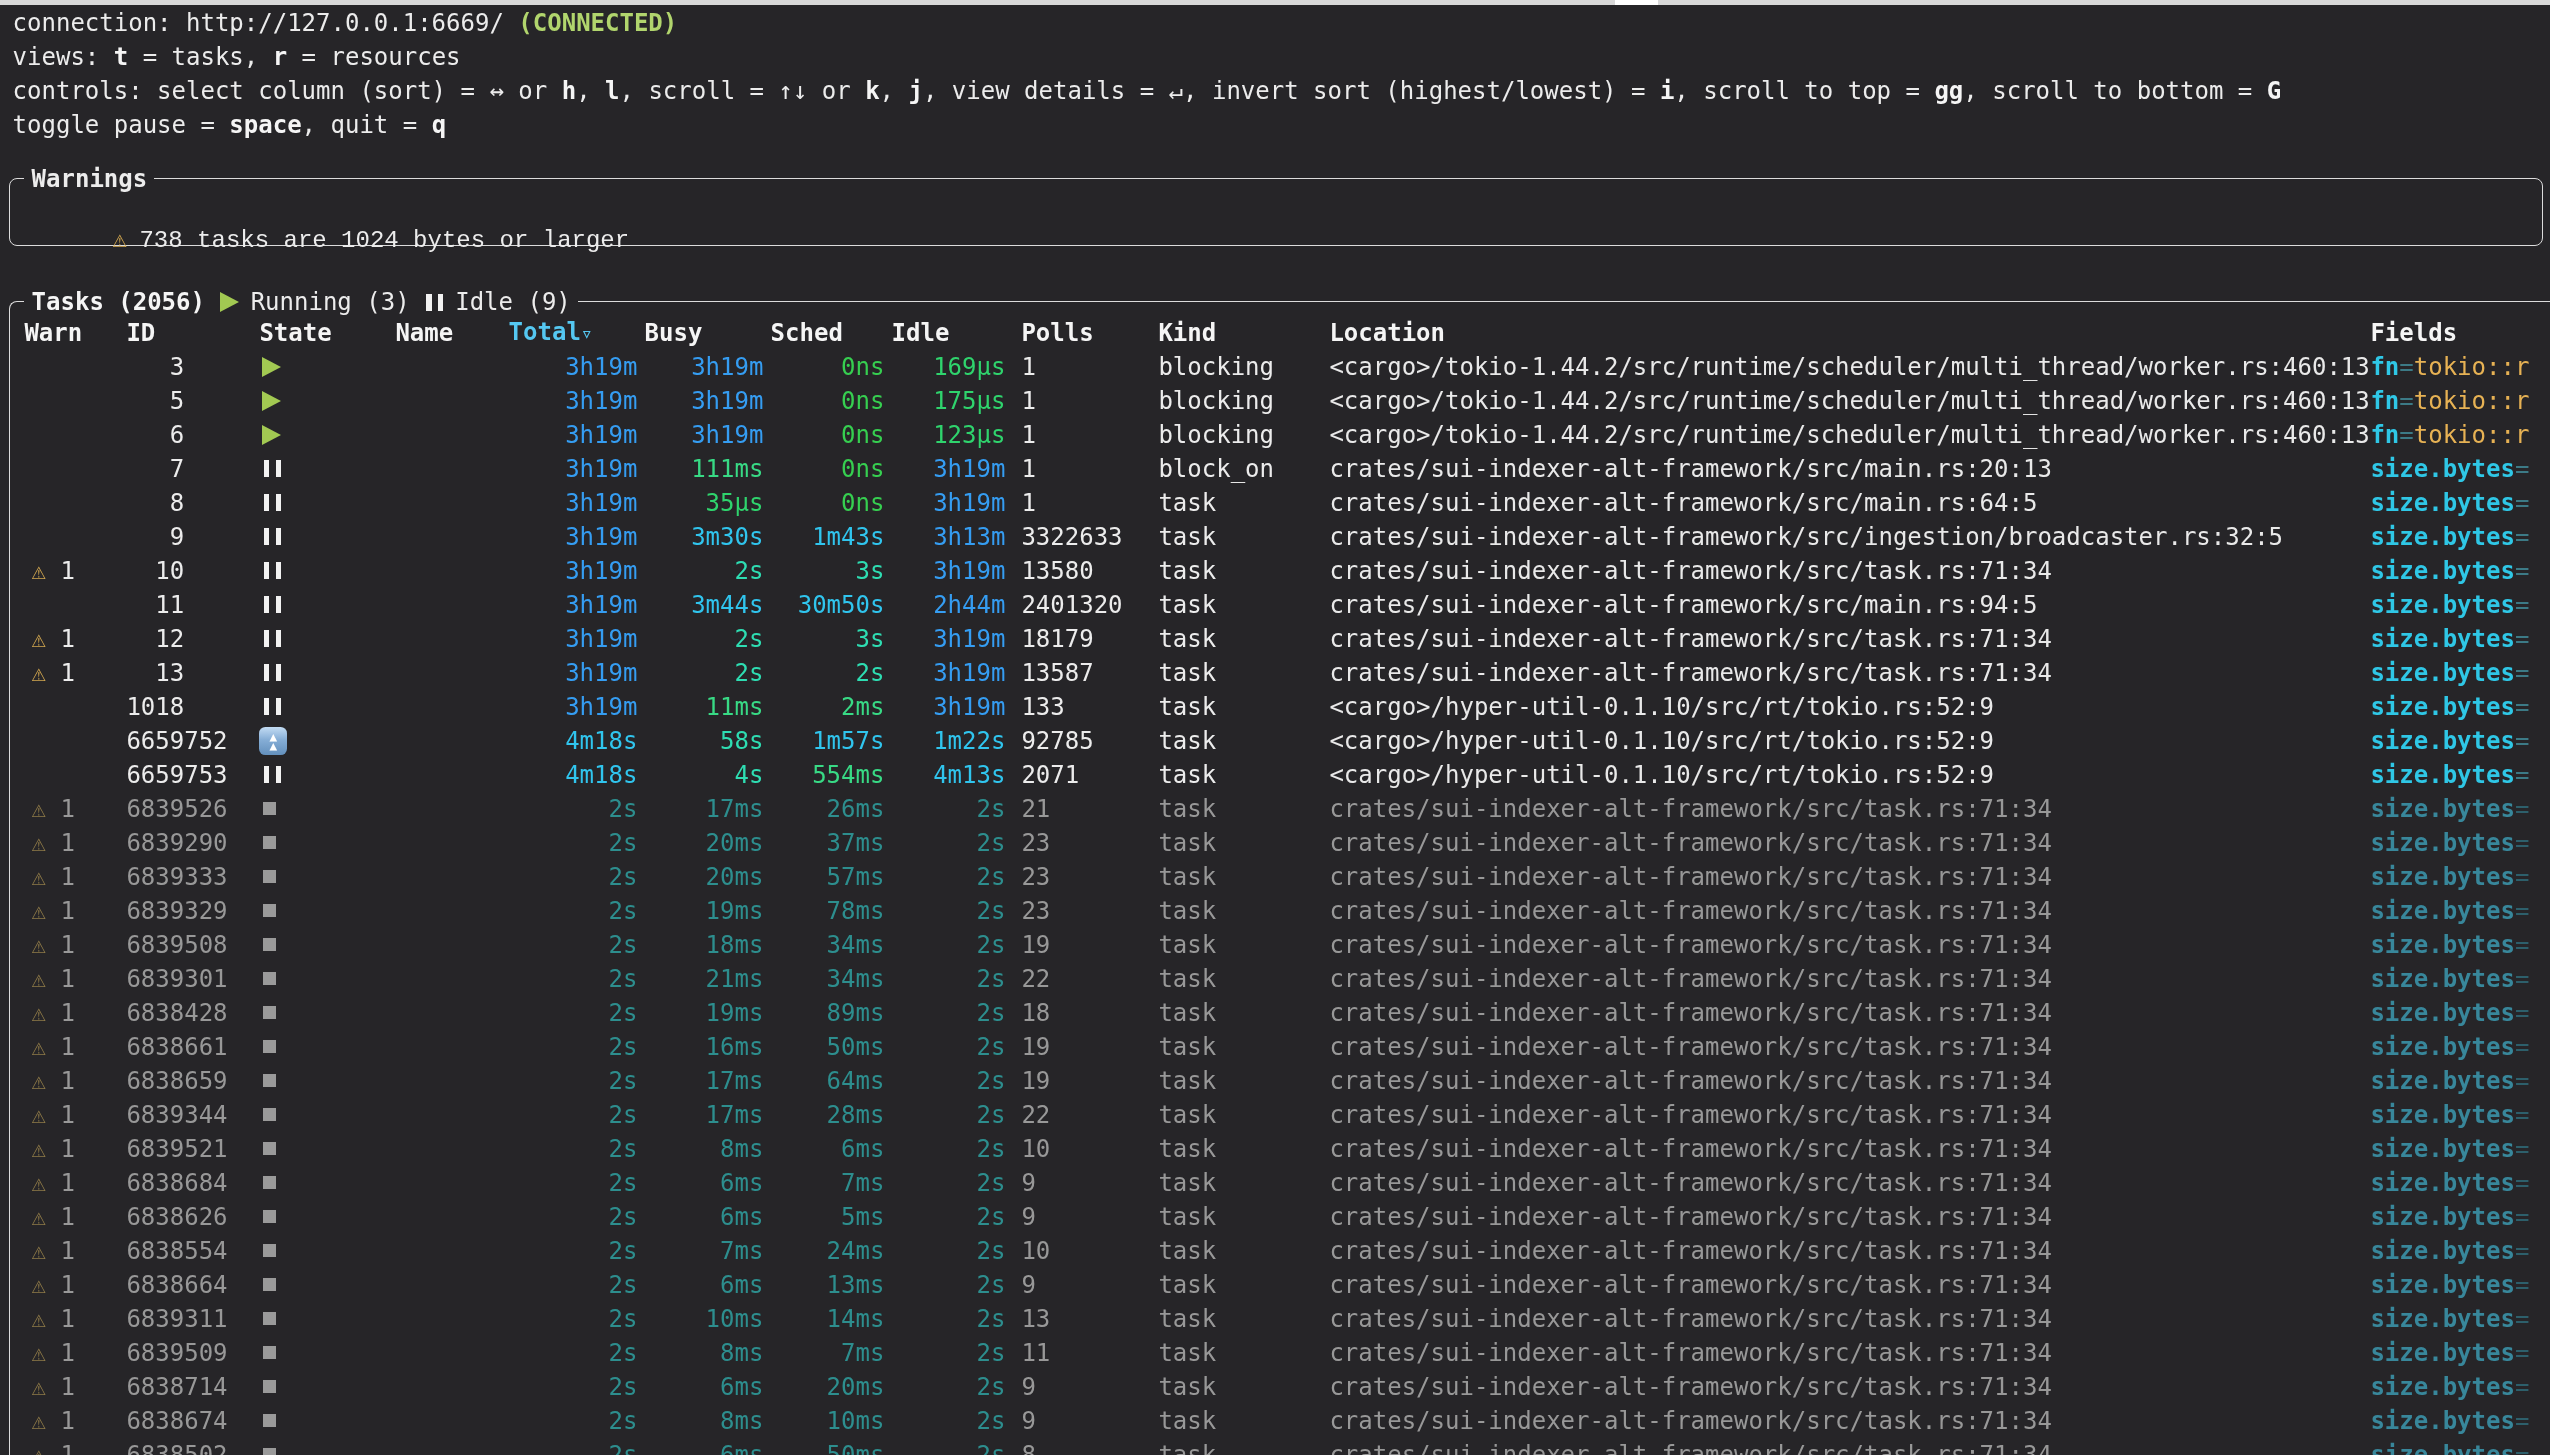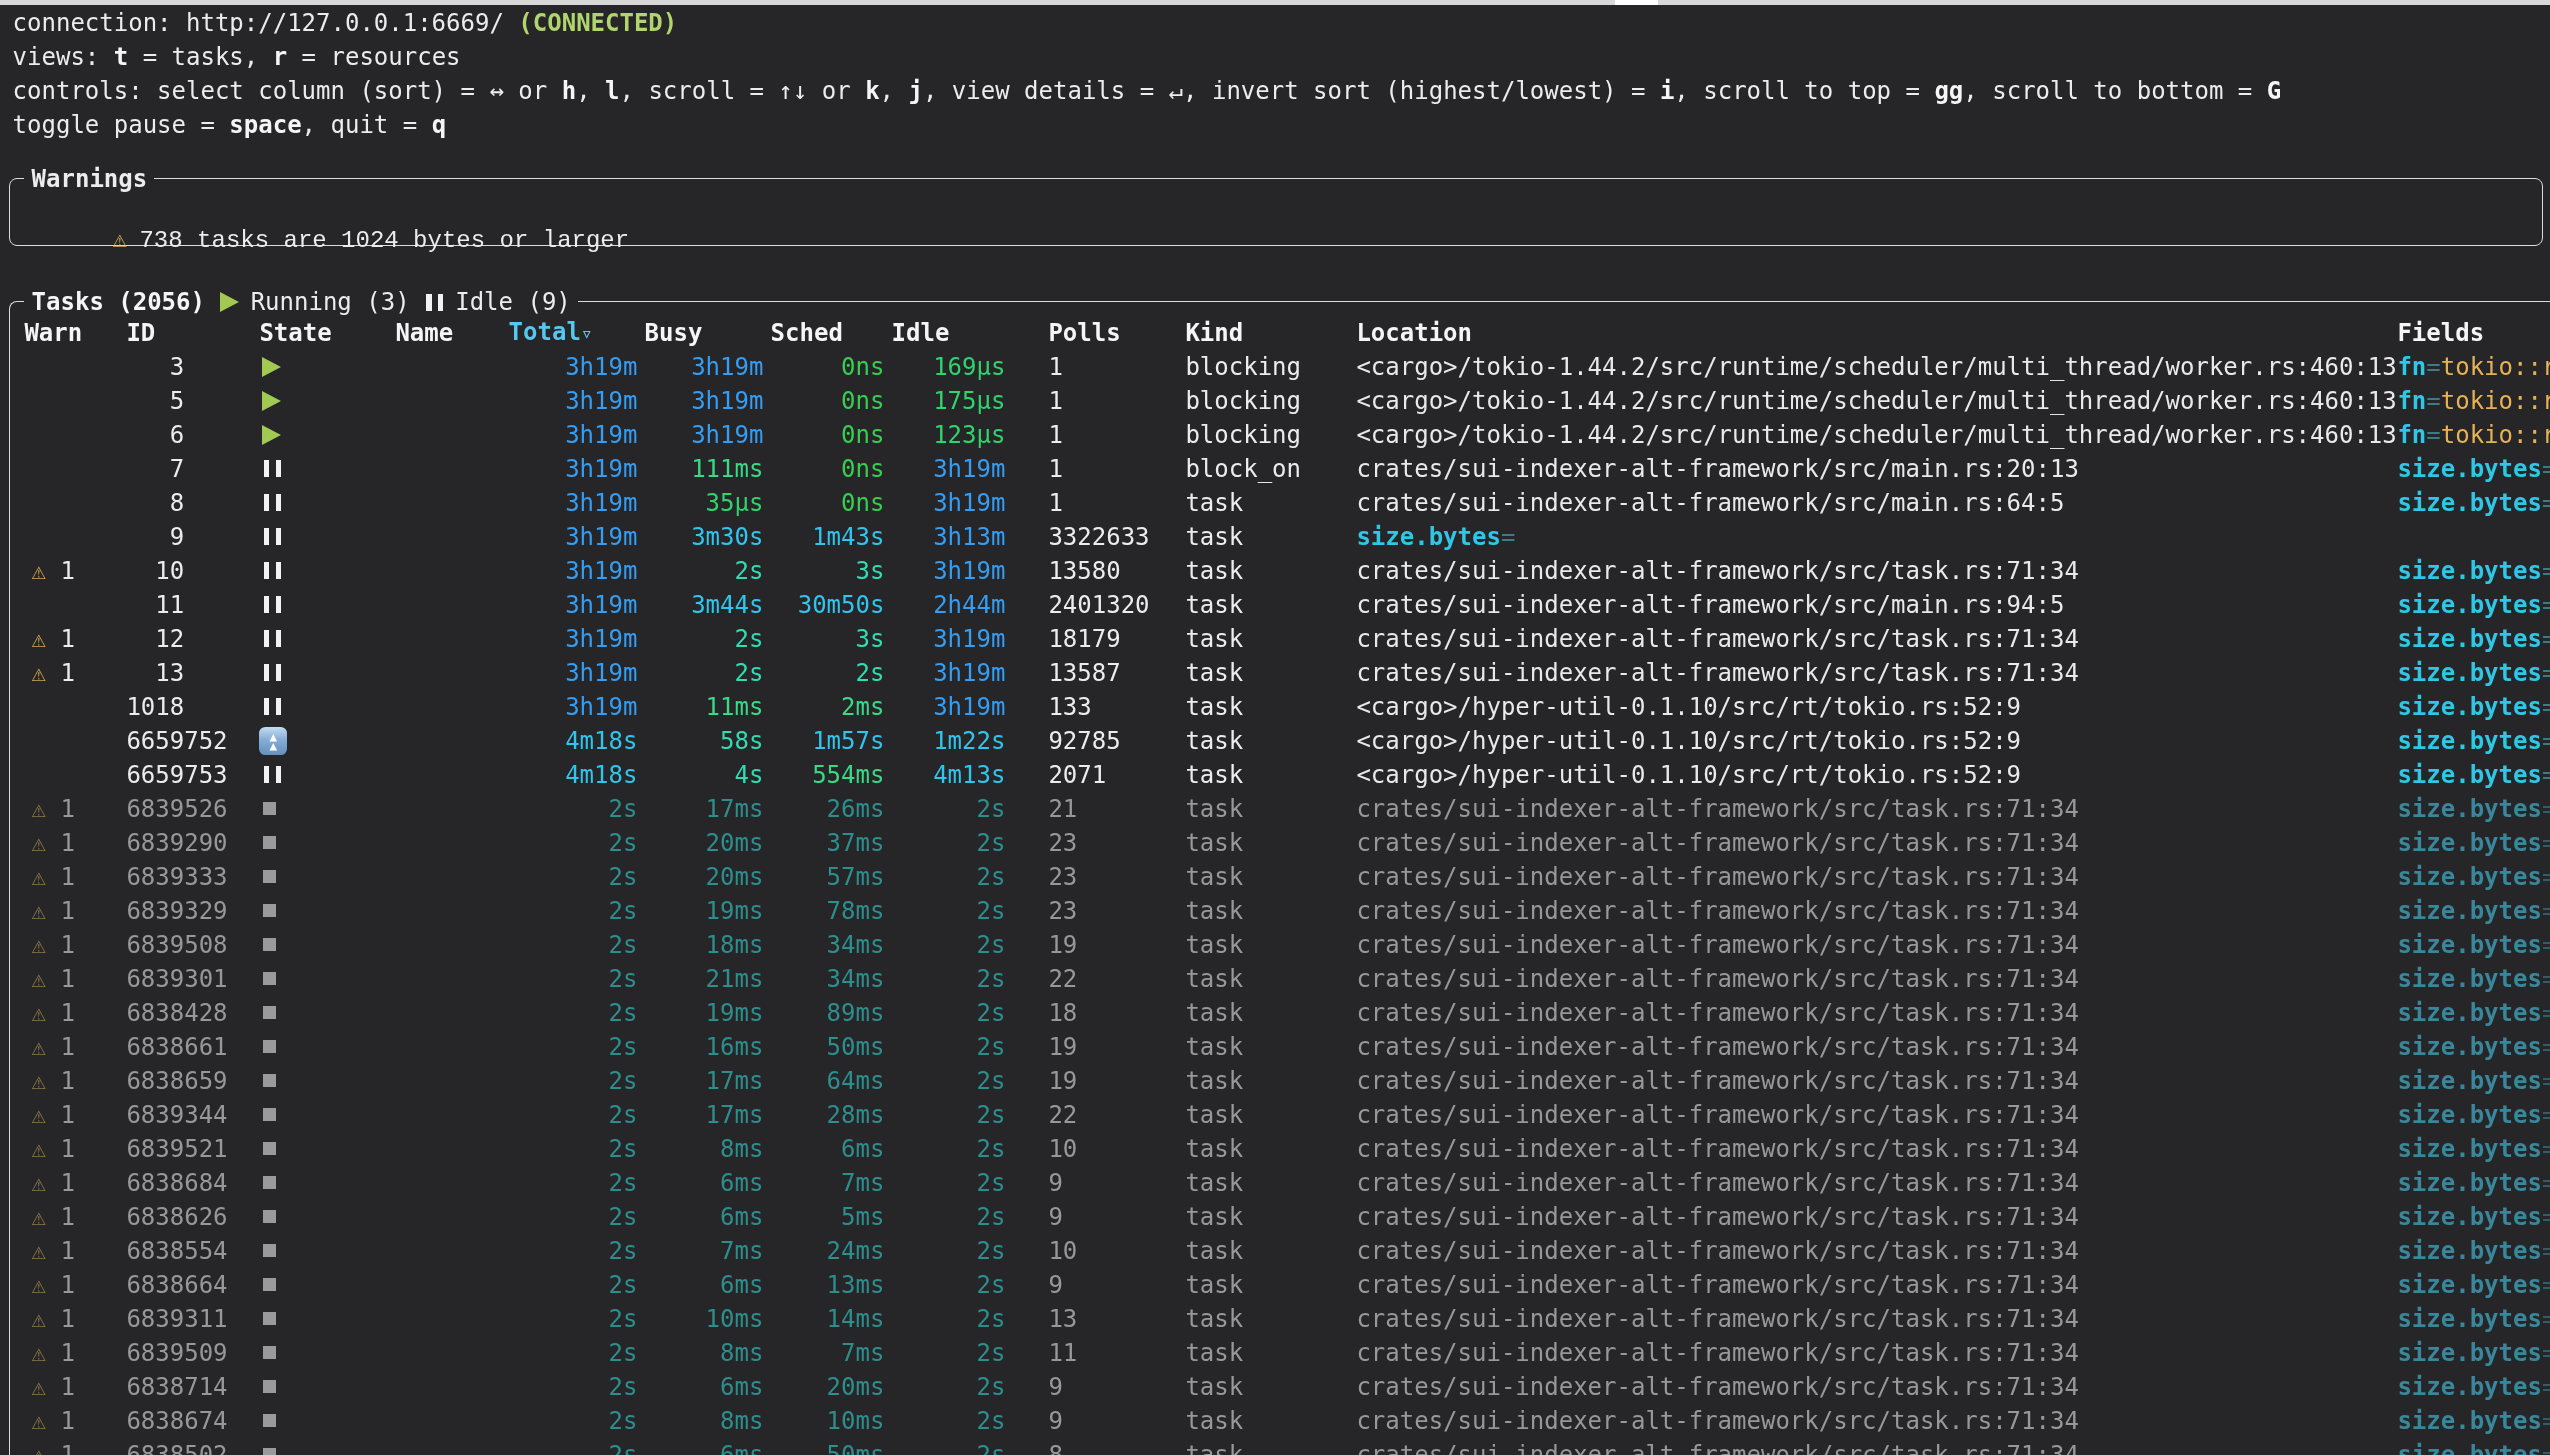--- a/index.html
+++ b/index.html
@@ -40,21 +40,21 @@
   .wcount{margin-left:14.4px;}
   .c-id{width:133px;white-space:pre;}
   .c-state{width:136px;display:flex;align-items:center;}
   .c-name{width:106px;}
   .c-dur{text-align:right;}
   .c-total{width:136px;}
   .c-busy{width:126px;}
   .c-sched{width:121px;}
   .c-idle{width:121px;}
   .gap{width:16px;}
-  .c-polls{width:137px;margin-left:27px;}
+  .c-polls{width:137px;}
   .c-kind{width:171px;}
   .c-loc{width:1041px;color:var(--location,#e9e9e9);}
   .c-fields{flex:1 1 auto;overflow:hidden;}
   .header .c{font-weight:bold;color:var(--text_bright,#f5f5f5);}
   .header .c-dur{text-align:left;padding-left:7.2px;box-sizing:border-box;}
   .header .sorted{color:var(--header_sort,#55c8f2);}
   .sort-arrow{color:var(--header_sort,#55c8f2);font-weight:normal;font-size:20px;}
   
   .u-h{color:var(--dur_h,#359df2);}
   .u-min{color:var(--dur_min,#30c5ee);}
@@ -213,20 +213,21 @@
     <span class="c c-id">   9</span>
     <span class="c c-state"><span class="icon-pause"><i></i><i></i></span></span>
     <span class="c c-name"></span>
     <span class="c c-dur c-total u-h">3h19m</span>
     <span class="c c-dur c-busy u-min">3m30s</span>
     <span class="c c-dur c-sched u-min">1m43s</span>
     <span class="c c-dur c-idle u-h">3h13m</span>
     <span class="c gap"></span>
     <span class="c c-polls">3322633</span>
     <span class="c c-kind">task</span>
+    <span class="c c-loc">crates/sui-indexer-alt-framework/src/ingestion/broadcaster.rs:32:5</span>
     <span class="c c-fields"><b class="fkey">size.bytes</b><span class="feq">=</span><span class="fval"></span></span>
   </div>
           <div class="row">
     <span class="c c-warn"><span class="wicon">⚠</span><span class="wcount">1</span></span>
     <span class="c c-id">  10</span>
     <span class="c c-state"><span class="icon-pause"><i></i><i></i></span></span>
     <span class="c c-name"></span>
     <span class="c c-dur c-total u-h">3h19m</span>
     <span class="c c-dur c-busy u-s">2s</span>
     <span class="c c-dur c-sched u-s">3s</span>

